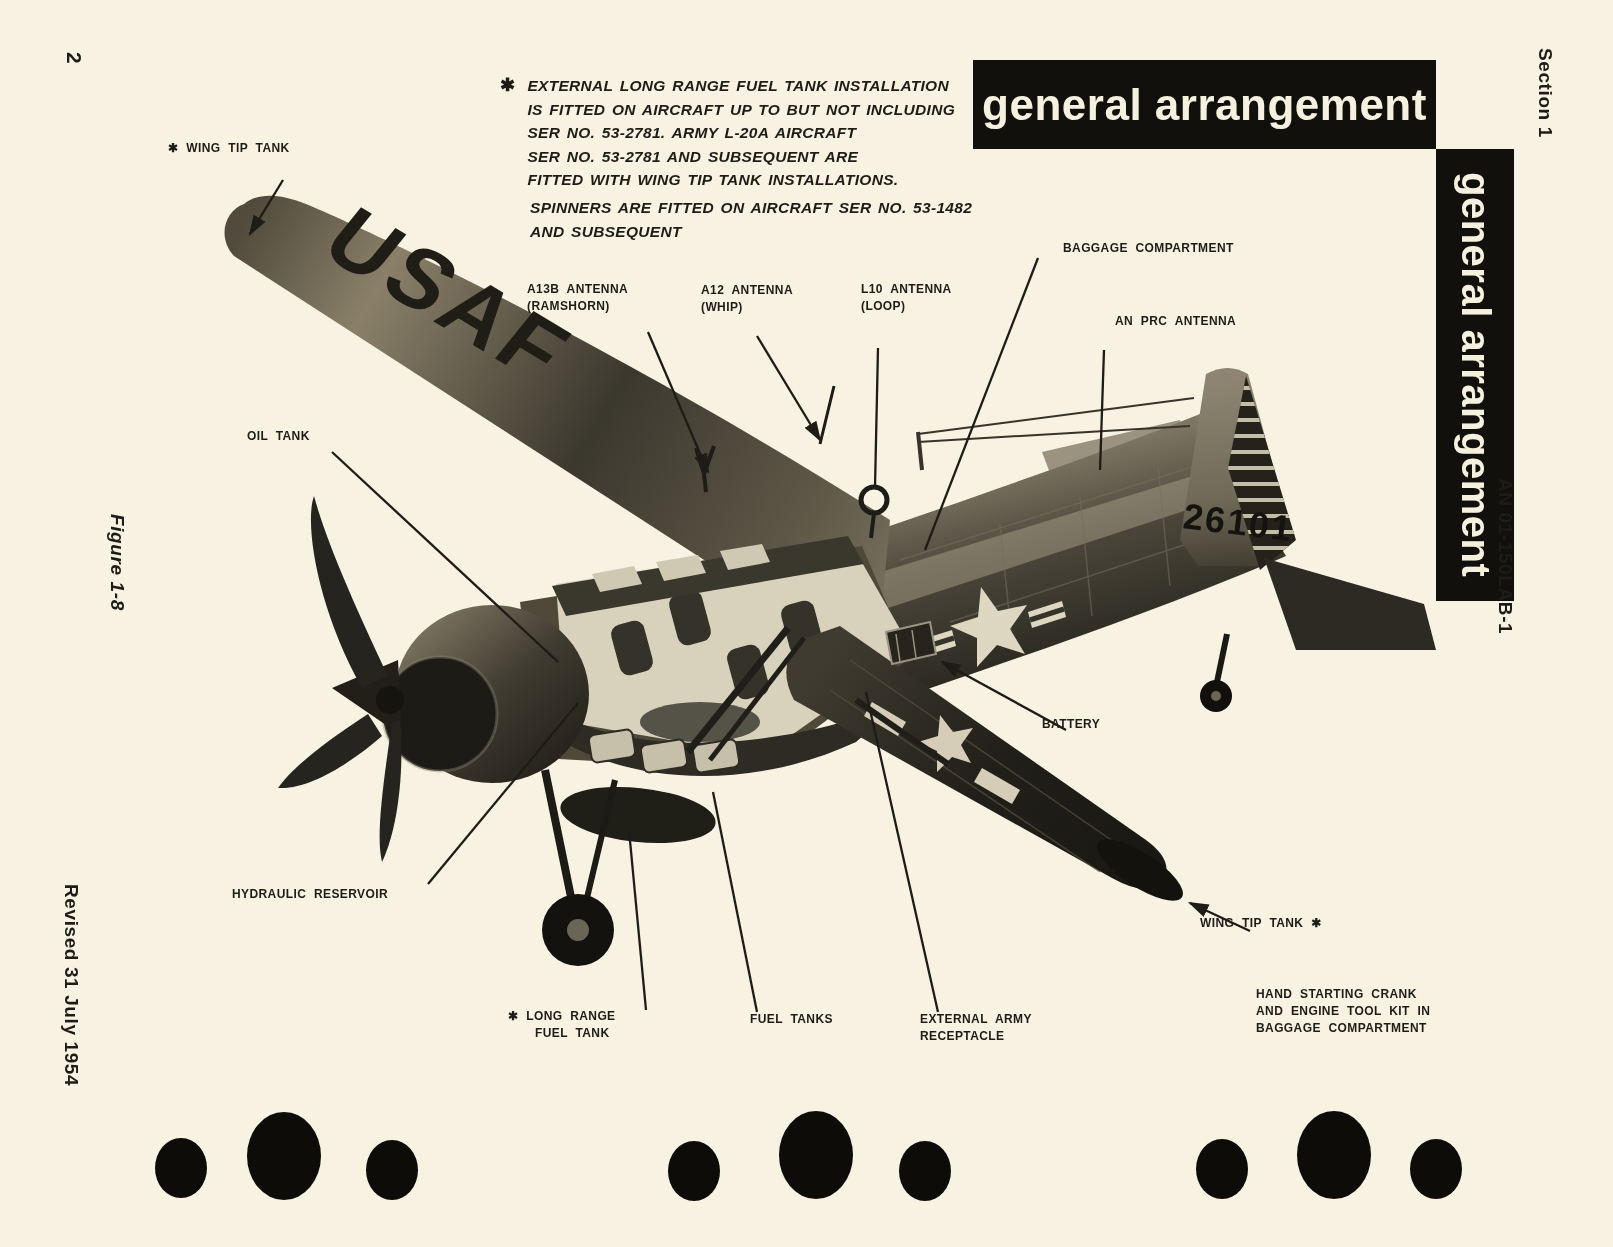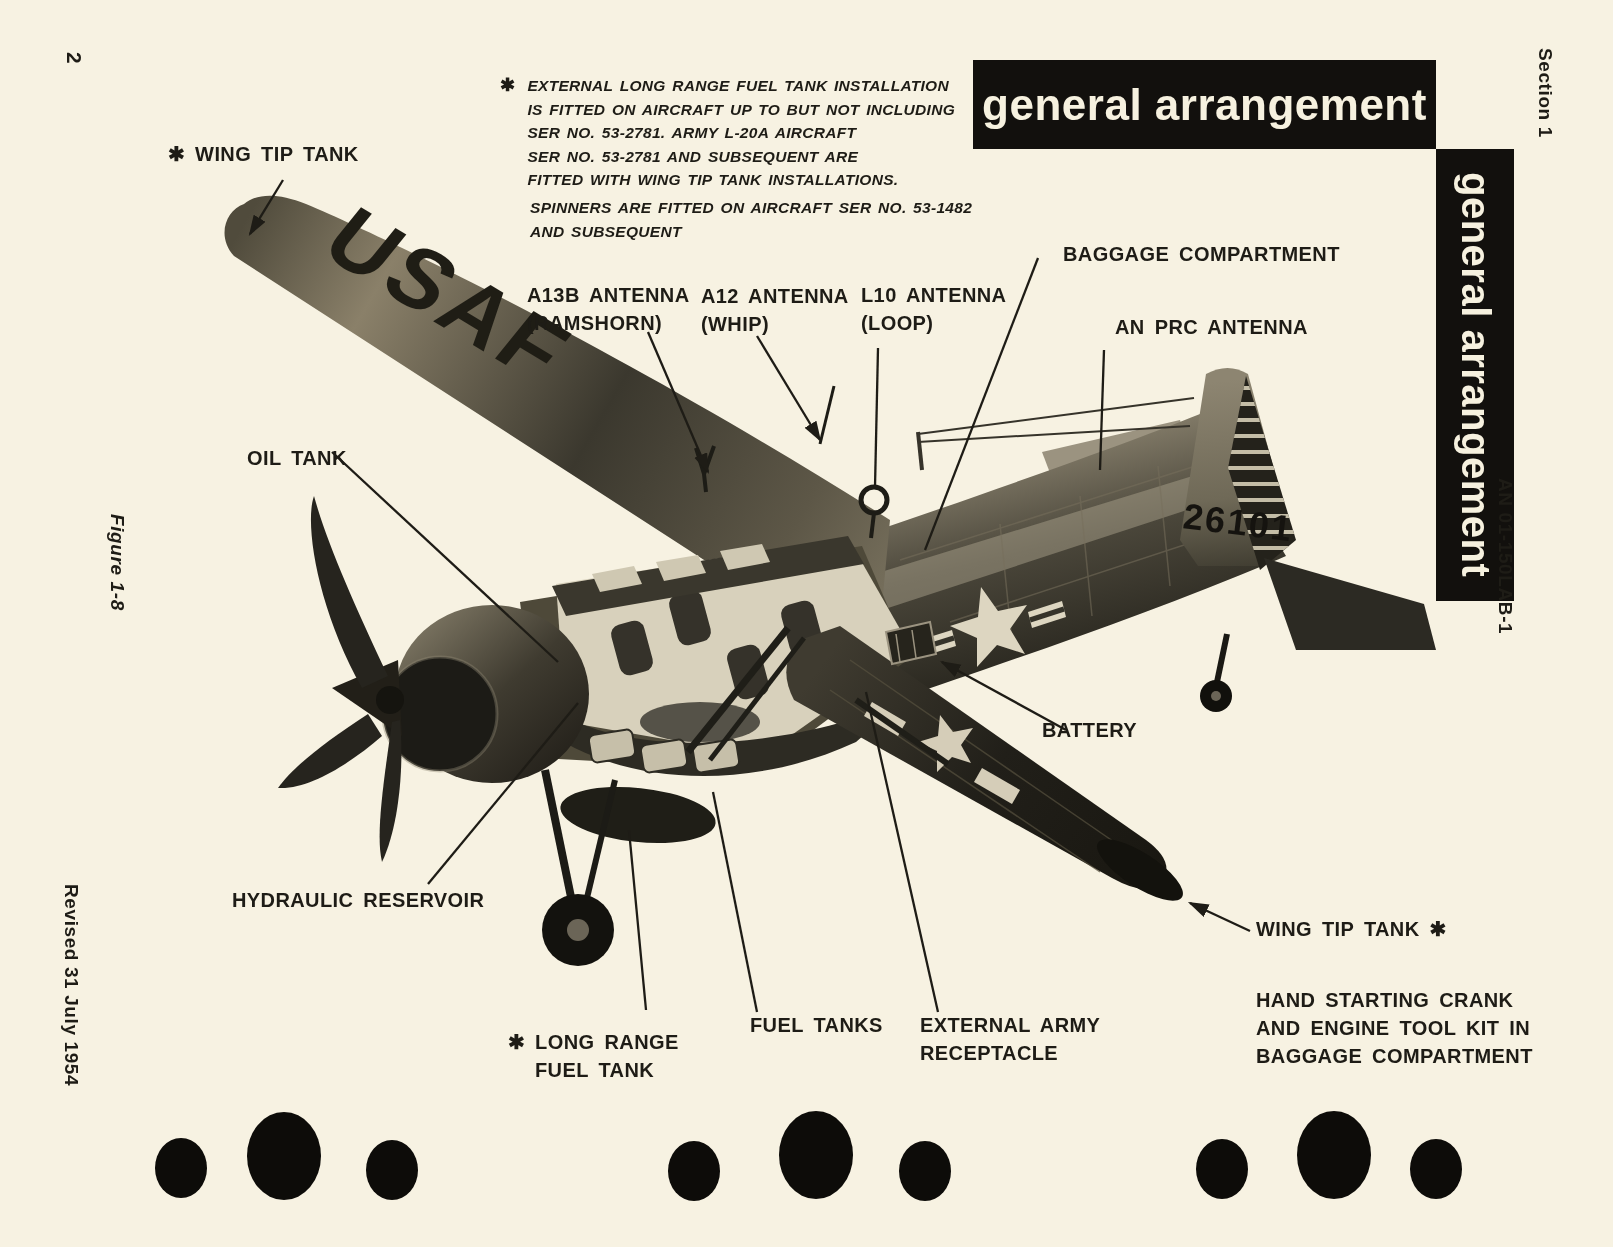--- a/index.html
+++ b/index.html
@@ -22,24 +22,24 @@
     display:flex;align-items:center;justify-content:center;
   }
   .banner-side span{writing-mode:vertical-rl;color:#f6f1df;font-size:40px;font-weight:bold;letter-spacing:.5px;}
   .note{
     position:absolute;display:flex;gap:12px;font-weight:bold;font-size:15.5px;
     line-height:23.5px;letter-spacing:.3px;word-spacing:2px;
   }
   .note-text{white-space:pre-line;font-style:italic;}
   .ast{font-size:18px;line-height:23.5px;}
   .callout{
-    position:absolute;font-weight:bold;font-size:20px;line-height:1.4;
+    position:absolute;font-weight:bold;font-size:12px;line-height:1.4;
     letter-spacing:.4px;word-spacing:4px;white-space:pre-line;
   }
-  .hang{padding-left:27px;text-indent:-27px;margin-top:20px;}
+  .hang{padding-left:27px;text-indent:-27px;}
 </style>
 </head>
 <body>
 
 <div class="page">
 
   <svg class="art" viewBox="0 0 1613 1247">
     <defs>
       <linearGradient id="wingGrad" gradientUnits="userSpaceOnUse" x1="240" y1="230" x2="880" y2="600">
         <stop offset="0" stop-color="#504b3c"></stop>
@@ -263,24 +263,24 @@
 
   <div class="callout" style="left:168px;top:140px">✱ WING TIP TANK</div>
   <div class="callout" style="left:527px;top:281px">A13B ANTENNA
 (RAMSHORN)</div>
   <div class="callout" style="left:701px;top:282px">A12 ANTENNA
 (WHIP)</div>
   <div class="callout" style="left:861px;top:281px">L10 ANTENNA
 (LOOP)</div>
   <div class="callout" style="left:1063px;top:240px">BAGGAGE COMPARTMENT</div>
   <div class="callout" style="left:1115px;top:313px">AN PRC ANTENNA</div>
-  <div class="callout" style="left:247px;top:444px">OIL TANK</div>
+  <div class="callout" style="left:247px;top:428px">OIL TANK</div>
   <div class="callout" style="left:1042px;top:716px">BATTERY</div>
   <div class="callout" style="left:232px;top:886px">HYDRAULIC RESERVOIR</div>
-  <div class="callout" style="left:1256px;top:915px">WING TIP TANK ✱</div>
+  <div class="callout" style="left:1200px;top:915px">WING TIP TANK ✱</div>
   <div class="callout hang" style="left:508px;top:1008px">✱ LONG RANGE
 FUEL TANK</div>
   <div class="callout" style="left:750px;top:1011px">FUEL TANKS</div>
   <div class="callout" style="left:920px;top:1011px">EXTERNAL ARMY
 RECEPTACLE</div>
   <div class="callout" style="left:1256px;top:986px">HAND STARTING CRANK
 AND ENGINE TOOL KIT IN
 BAGGAGE COMPARTMENT</div>
 
 </div>

